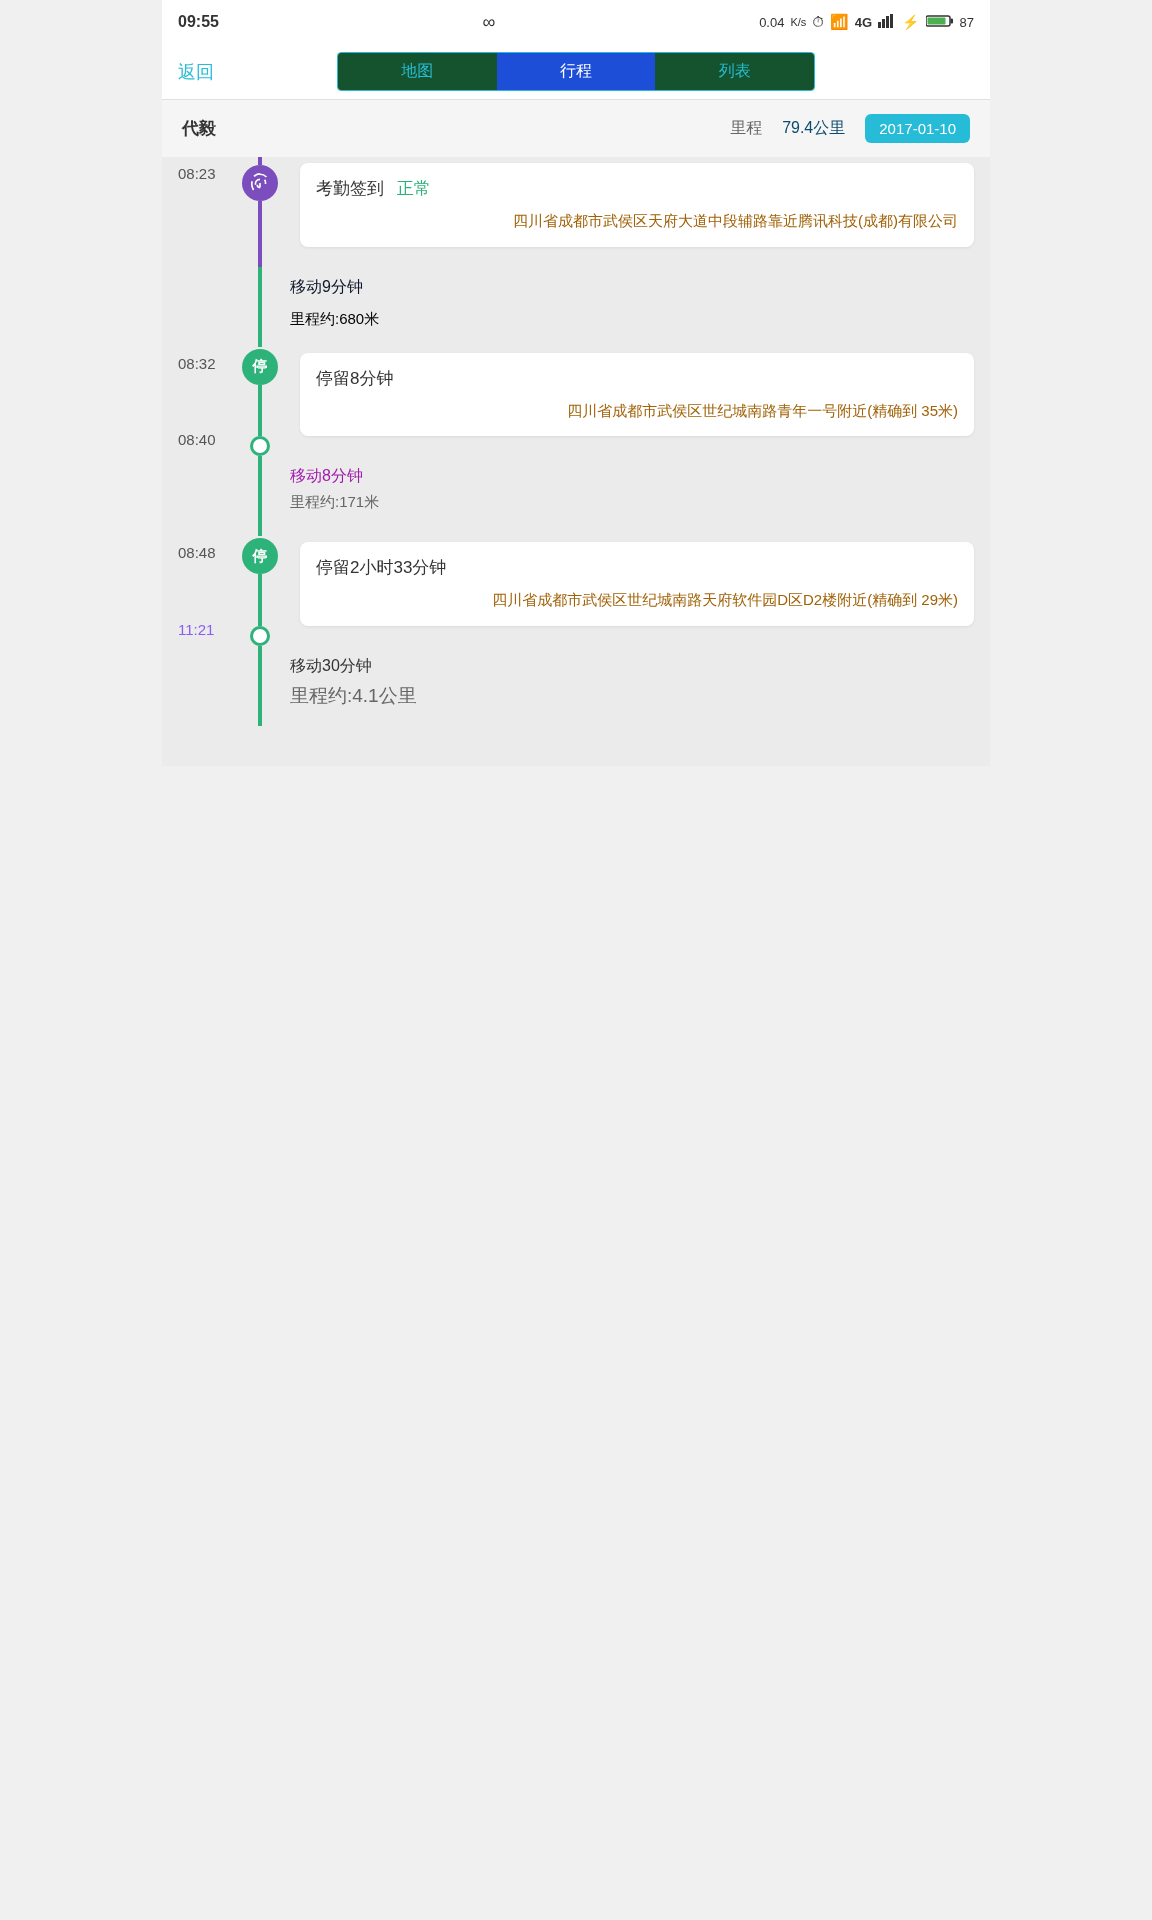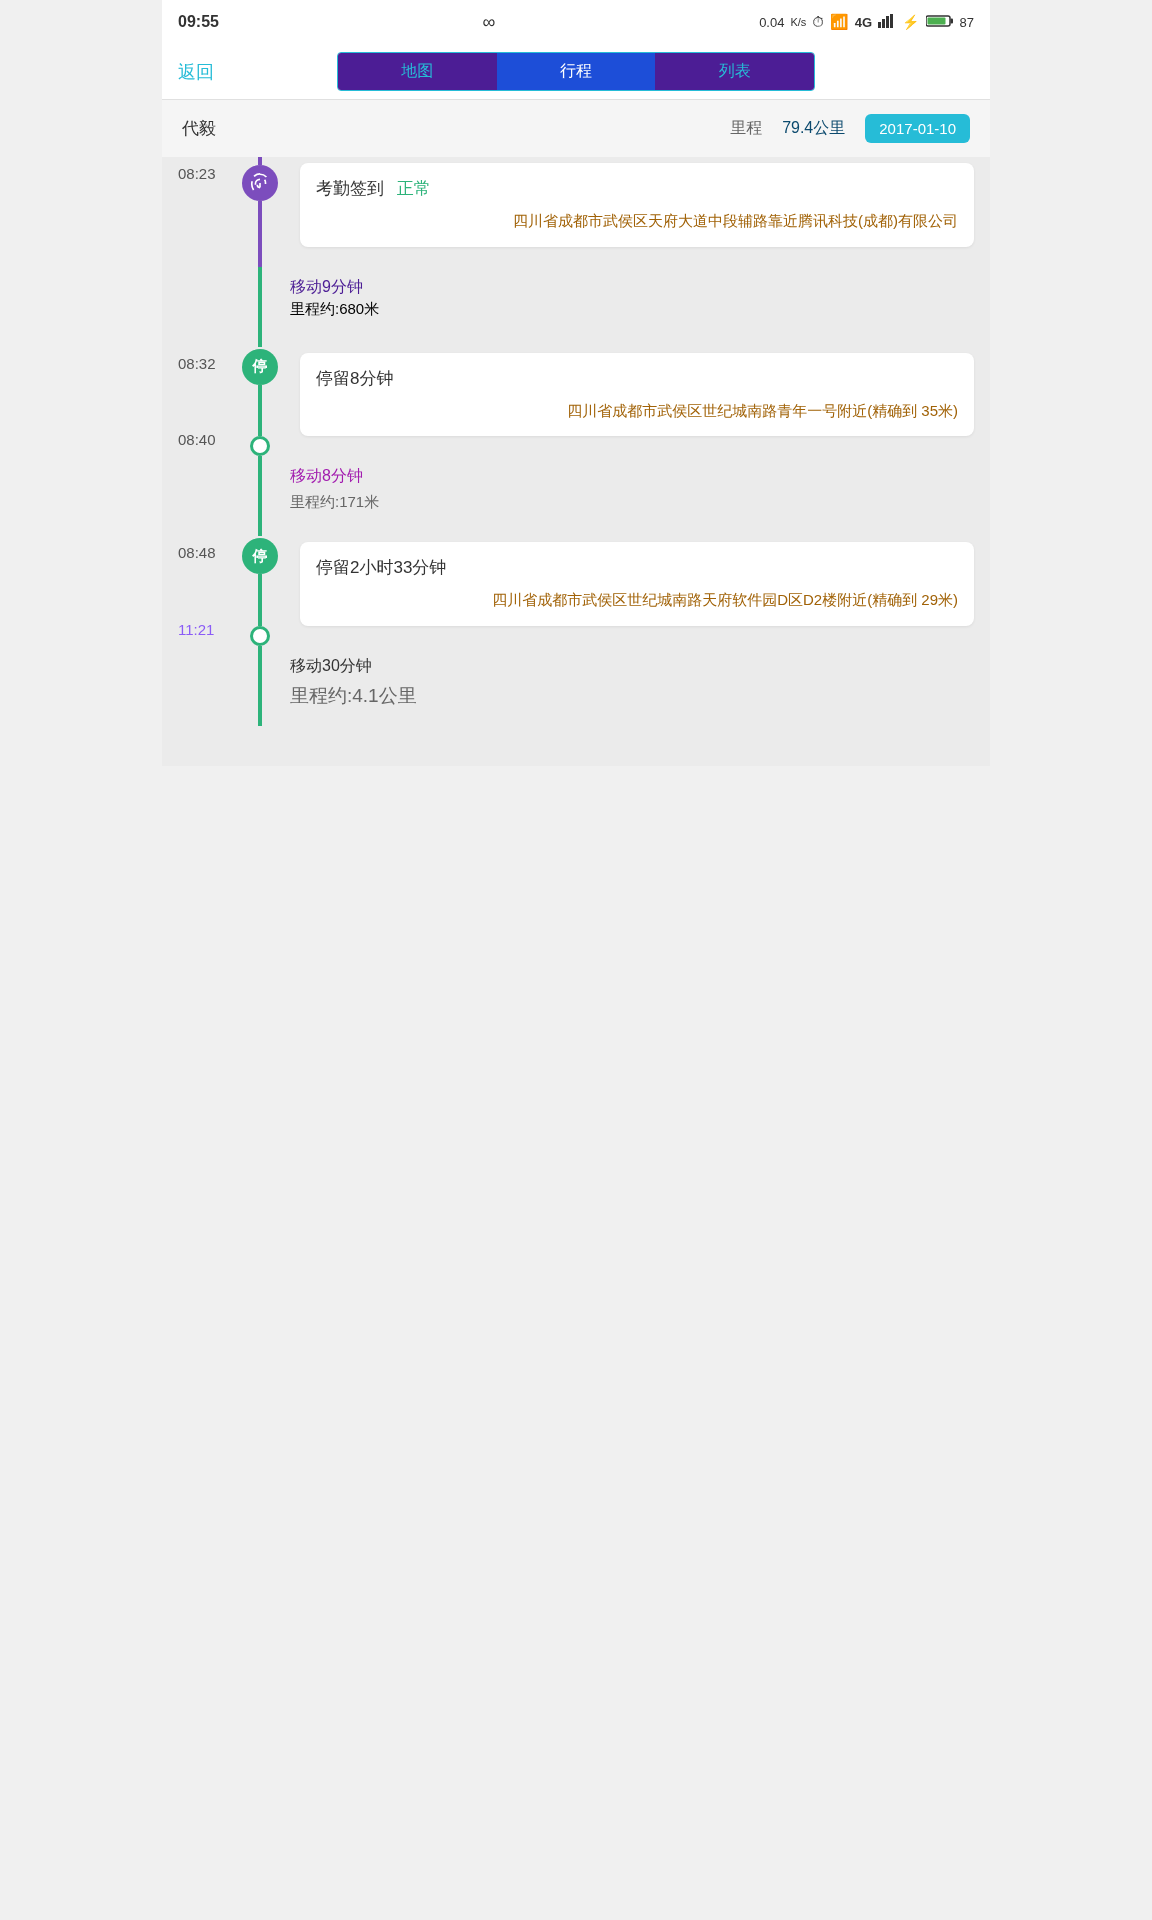--- a/index.html
+++ b/index.html
@@ -61,40 +61,40 @@
       border-radius: 4px;
       overflow: hidden;
     }
     .nav-tab {
       flex: 1;
       text-align: center;
       padding: 8px 0;
       font-size: 16px;
       cursor: pointer;
       color: #26bcd7;
-      background: #4c1d95;
+      background: #14532d;
     }
     .nav-tab.active {
       background: #1d4ed8;
       color: #fff;
     }
     .nav-spacer { flex: 1; }
 
     
     .info-bar {
       background: #f5f5f5;
       display: flex;
       align-items: center;
       padding: 14px 20px;
       gap: 20px;
     }
     .info-name {
       font-size: 17px;
       color: #333;
-      font-weight: 400;
+      font-weight: 700;
     }
     .info-mileage-label {
       font-size: 16px;
       color: #666;
       margin-left: auto;
     }
     .info-mileage-val {
       font-size: 16px;
       color: #0c4a6e;
     }
@@ -258,21 +258,21 @@
         </div>
       </div>
     </div>
 
     <div style="display:flex; align-items:stretch;">
       <div style="width:62px; flex-shrink:0;"></div>
       <div style="width:40px; display:flex; flex-direction:column; align-items:center; flex-shrink:0;">
         <div style="flex:1; width:4px; background:#2db37a; min-height:80px;"></div>
       </div>
       <div style="flex:1; margin-left:10px; padding:10px 0;">
-        <div style="font-size:16px;color:#4c1d95;margin-bottom:2px;">移动9分钟</div>
+        <div style="font-size:16px;color:#0f172a;margin-bottom:12px;">移动9分钟</div>
         <div style="font-size:15px;color:#000000;">里程约:680米</div>
       </div>
     </div>
 
     <div style="display:flex; align-items:stretch; position:relative;">
 
       <div style="width:62px; display:flex; flex-direction:column; justify-content:space-between; flex-shrink:0;">
         <span style="font-size:15px;color:#555;padding-top:8px;">08:32</span>
         <span style="font-size:15px;color:#555;padding-bottom:8px;">08:40</span>
       </div>

